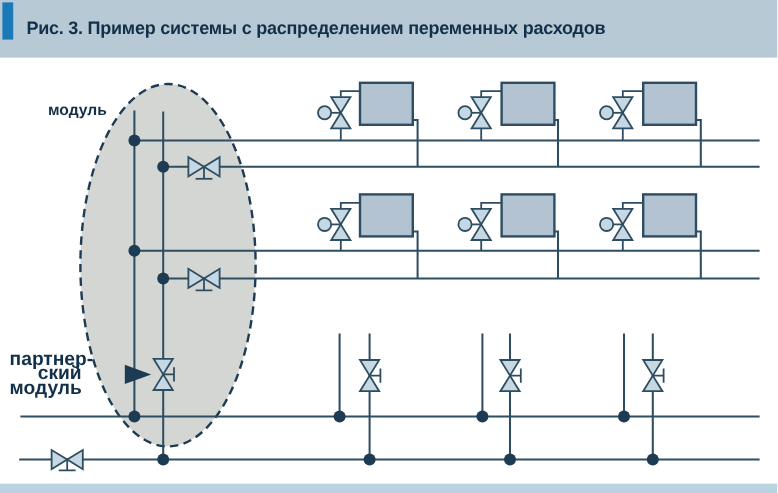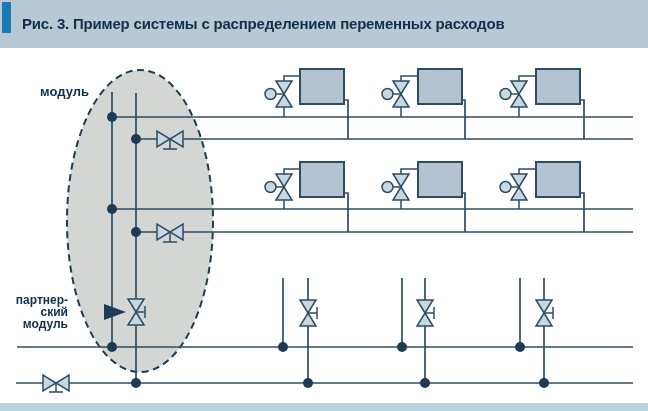--- a/index.html
+++ b/index.html
@@ -11,21 +11,21 @@
   #accent{position:absolute;left:2px;top:2px;width:9px;height:31px;background:var(--accent-bar,#1a7ab8);}
   #title{position:absolute;left:22px;top:15px;width:600px;
          font-size:15px;font-weight:bold;letter-spacing:-0.2px;color:var(--title-text,#123049);}
 
   
   #bottomstrip{position:absolute;left:0;top:403px;width:648px;height:8px;background:var(--bottom-strip,#b9d3e0);}
 
   
   .diag-label{position:absolute;font-weight:bold;color:var(--title-text,#16324a);}
   #label-module{left:40px;top:84px;font-size:13px;}
-  #label-partner{left:8px;top:294px;width:60px;text-align:right;font-size:12px;line-height:12px;}
+  #label-partner{left:8px;top:294px;width:60px;text-align:right;font-size:16px;line-height:12px;}
 
   
   svg{position:absolute;left:0;top:0;}
   .pipe{stroke:var(--pipe-line,#2e4d60);stroke-width:1.7;fill:none;}
   .thin{stroke:var(--pipe-line,#2e4d60);stroke-width:1.5;fill:none;}
   .valve-body{fill:var(--valve-fill,#c5d8e4);stroke:var(--pipe-line,#2e4d60);stroke-width:1.5;}
   .radiator-body{fill:var(--radiator-fill,#b4c3d2);stroke:var(--pipe-line,#2e4d60);stroke-width:2;}
   .module-ellipse{fill:var(--module-fill,#d4d6d4);stroke:var(--junction-dot,#1d3c54);stroke-width:2;stroke-dasharray:7 4.5;}
   .dot{fill:var(--junction-dot,#1d3c54);}
   .dark{fill:var(--junction-dot,#1d3c54);stroke:none;}

